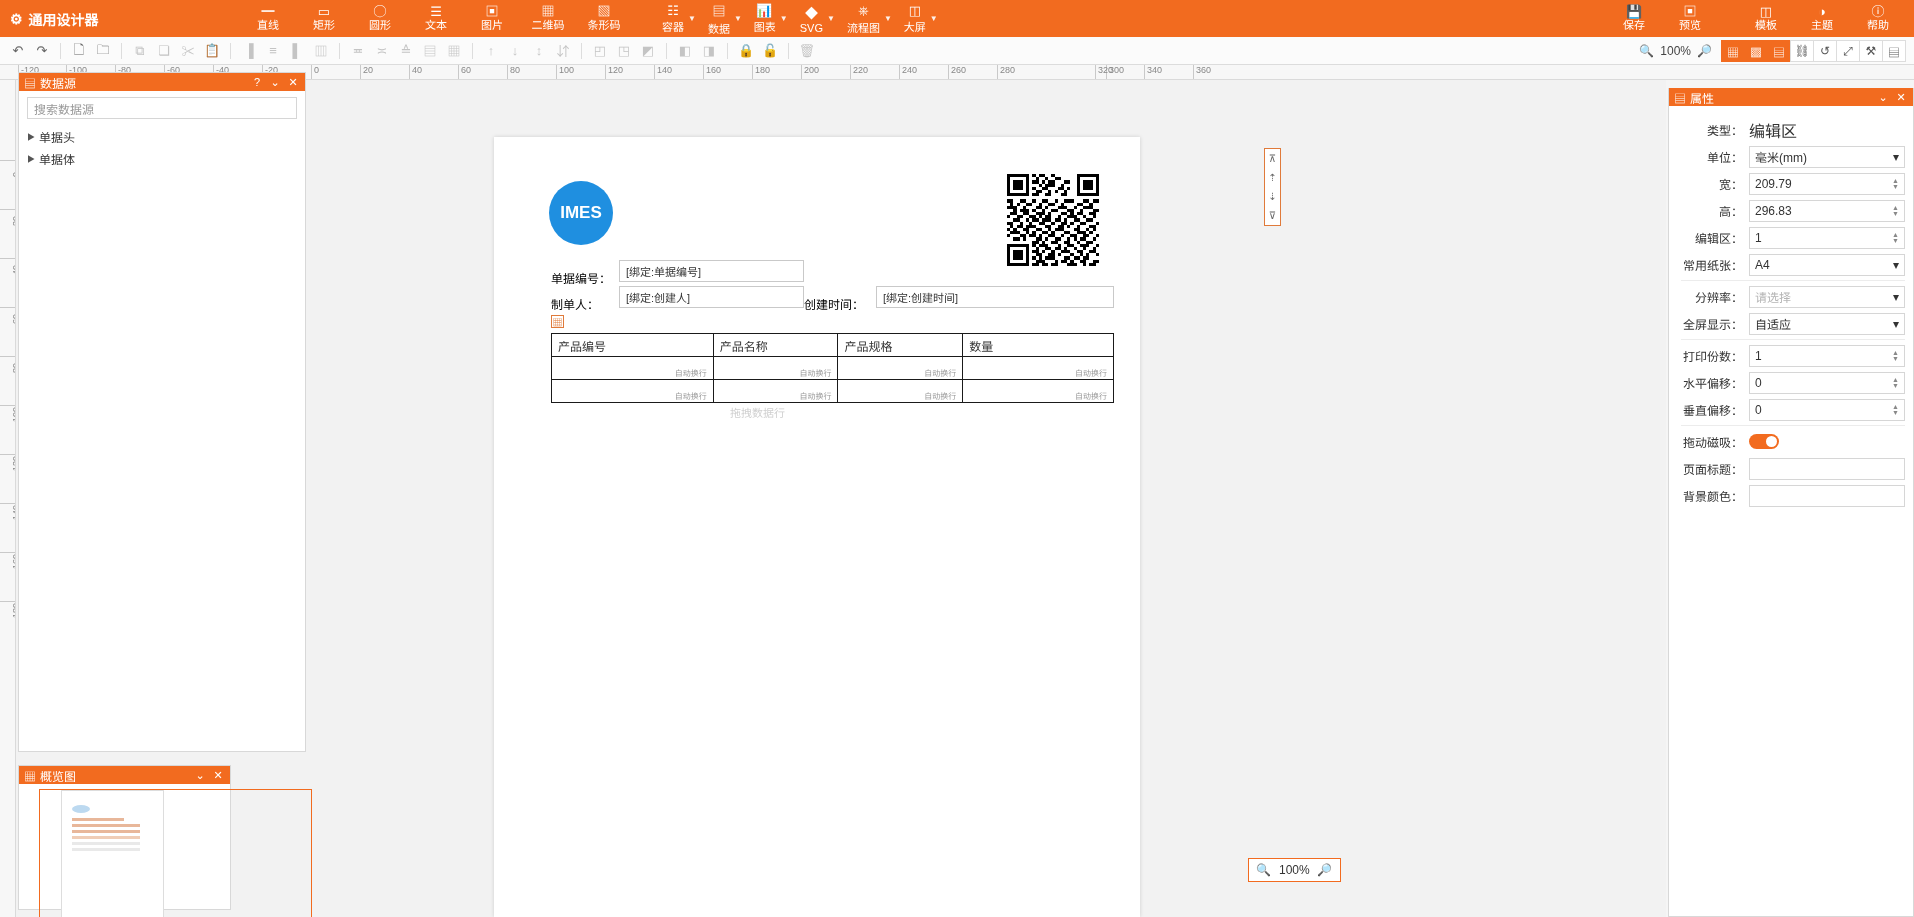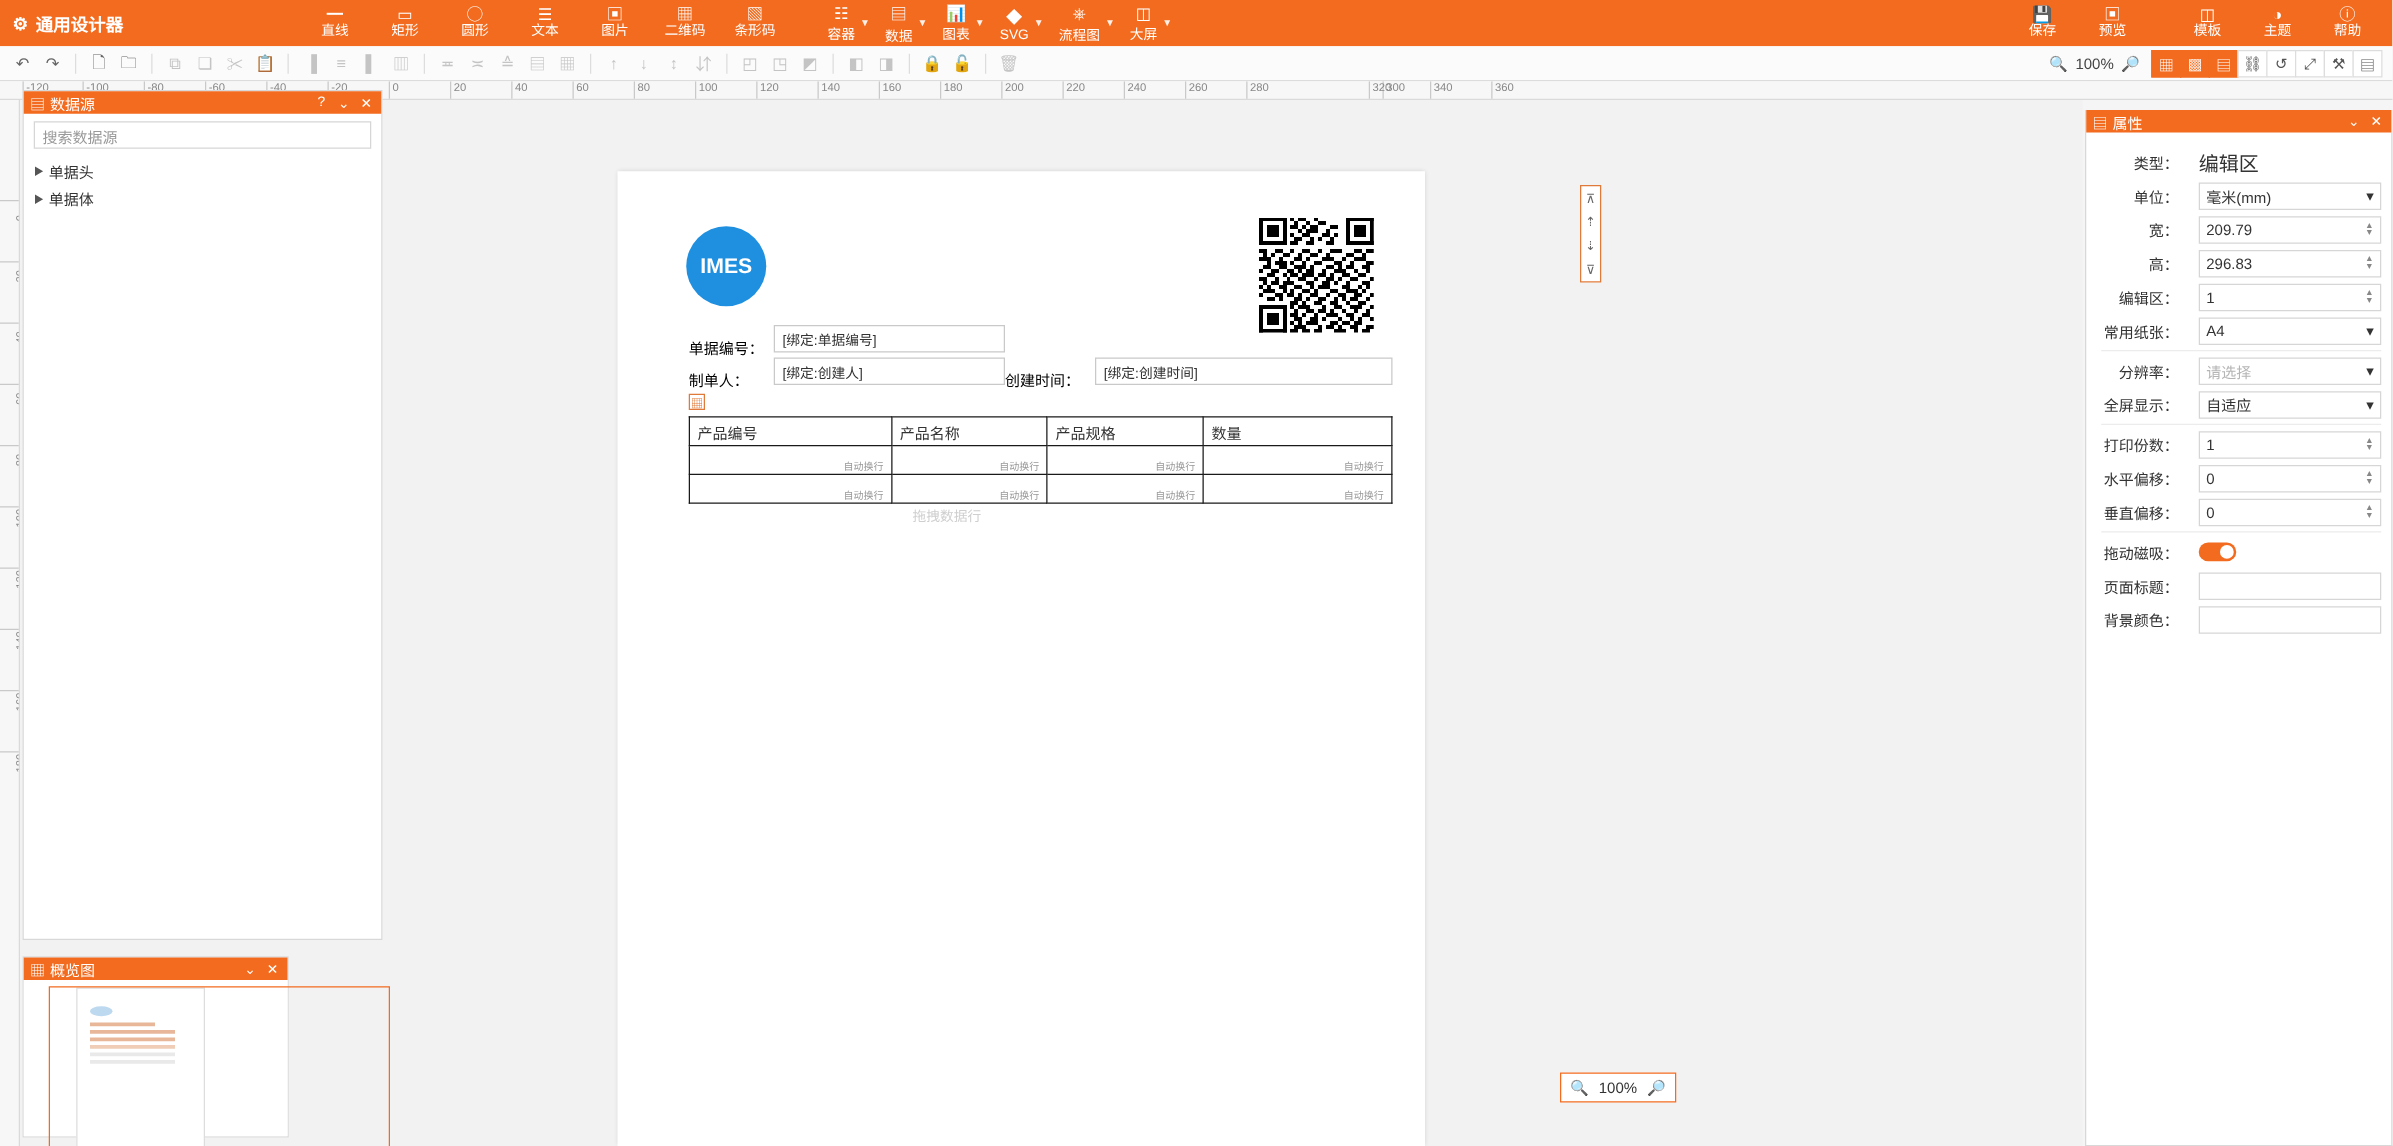--- a/index.html
+++ b/index.html
@@ -210,21 +210,21 @@
     background: #fff; border: 1px solid #ddd;
   }
   .ov-view {
     position: absolute; left: 20px; top: 5px; width: 273px; height: 152px;
     border: 1px solid #f26b1f;
   }
   .ov-mini-lines { position: absolute; left: 52px; top: 22px; width: 84px; }
   .ov-l { height: 3px; background: #e8b79a; margin-bottom: 3px; }
   #props-panel { left: 1668px; top: 72px; width: 246px; height: 845px; border-top: none;}
   .prop-row {
-    display: flex; align-items: center; height: 23px; margin: 4px 8px 4px 0; gap: 16px;
+    display: flex; align-items: center; height: 23px; margin: 4px 8px 4px 0; gap: 6px;
   }
   .prop-label {
     width: 74px; text-align: right; font-size: 12px; color: #333; flex: none;
   }
   .prop-field {
     flex: 1; height: 22px; border: 1px solid #d6d6d6; background: #fff;
     display: flex; align-items: center; justify-content: space-between;
     padding: 0 5px; font-size: 12px; color: #333;
   }
   .prop-field.plain { justify-content: flex-start; }

